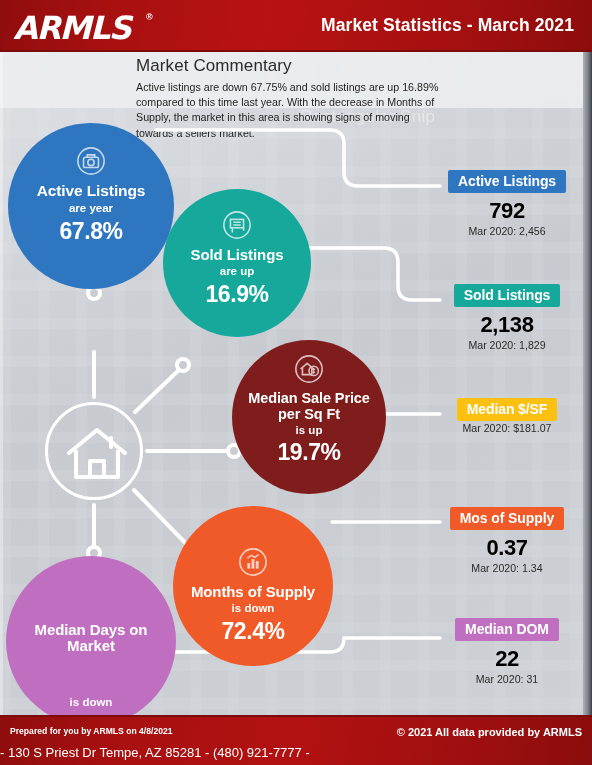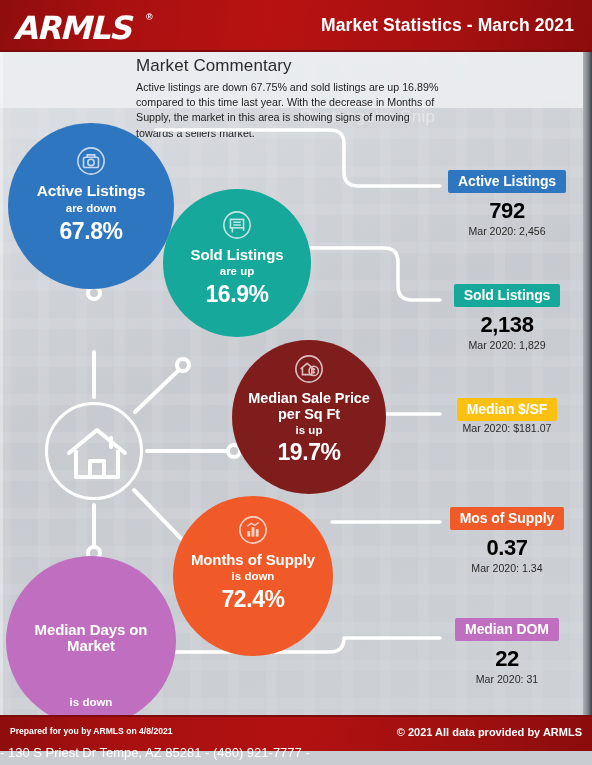--- a/index.html
+++ b/index.html
@@ -106,21 +106,21 @@
   .b-label {
     font-size: 15px; font-weight: 700; line-height: 1.08;
     margin-top: 7px; padding: 0 10px; letter-spacing: -.1px;
   }
   .b-dir { font-size: 11.5px; font-weight: 700; margin-top: 2px; }
   .b-pct { font-size: 23px; font-weight: 700; margin-top: 4px; letter-spacing: -.4px; }
 
   #bub-active { left: 8px;   top: 71px;  width: 166px; height: 166px; background:#2f76c1; }
   #bub-sold   { left: 163px; top: 137px; width: 148px; height: 148px; background:#16a89a; }
   #bub-psf    { left: 232px; top: 288px; width: 154px; height: 154px; background:#7f1d1d; }
-  #bub-mos    { left: 173px; top: 444px; width: 160px; height: 160px; background:#f05a28; }
+  #bub-mos    { left: 173px; top: 454px; width: 160px; height: 160px; background:#f05a28;justify-content:center; }
   #bub-dom    { left: 6px;   top: 504px; width: 170px; height: 170px; background:#c06ec0;gap:40px; }
 
   #bub-active .b-label { font-size: 15.5px; }
   #bub-psf .b-label { font-size: 14.5px; }
   #bub-psf .b-icon { margin-top: 9%; }
   #bub-psf .b-pct { margin-top: 3px; }
   #bub-dom .b-label { font-size: 15px; }
   #bub-dom .b-icon { margin-top: 11%; }
   #bub-mos .b-icon { margin-top: 12%; }
 
@@ -147,21 +147,21 @@
 
   #card-active { left: 443px; top: 118px; }
   #card-sold   { left: 443px; top: 232px; }
   #card-psf    { left: 443px; top: 346px; }
   #card-mos    { left: 443px; top: 455px; }
   #card-dom    { left: 443px; top: 566px; }
 
   
   #footer {
     position: absolute; left: 0; top: 715px;
-    width: 592px; height: 36px;
+    width: 592px; height: 50px;
     background: linear-gradient(100deg,#8f0d0d 0%, #a81010 20%, #b21111 50%, #9c0f0f 82%, #8a0c0c 100%);
     border-top: 2px solid #7d0b0b;
   }
   #foot-left  { position: absolute; left: 10px; top: 9px;  font-size: 8.6px; font-weight: 700; color:#fff; }
   #foot-right { position: absolute; right: 10px; top: 9px; font-size: 11px; font-weight: 700; color:#fff; }
   #foot-addr  { position: absolute; left: 0; top: 28px; width: 592px; text-align: left;
                 font-size: 13px; font-weight: 400; color:#fff; }
 </style>
 </head>
 <body>
@@ -226,21 +226,21 @@
     </div>
 
     <div class="bubble" id="bub-active">
       <svg class="b-icon" viewBox="0 0 32 32">
         <circle cx="16" cy="16" r="14" fill="none" stroke="#fff" stroke-width="1.7"></circle>
         <rect x="8" y="12" width="16" height="11" rx="2" fill="none" stroke="#fff" stroke-width="1.7"></rect>
         <path d="M12,12 L12,9.5 L20,9.5 L20,12" fill="none" stroke="#fff" stroke-width="1.7"></path>
         <circle cx="16" cy="17.5" r="3.4" fill="none" stroke="#fff" stroke-width="1.7"></circle>
       </svg>
       <div class="b-label">Active Listings</div>
-      <div class="b-dir">are down</div>
+      <div class="b-dir">are year</div>
       <div class="b-pct">67.8%</div>
     </div>
 
     <div class="bubble" id="bub-sold">
       <svg class="b-icon" viewBox="0 0 32 32">
         <circle cx="16" cy="16" r="14" fill="none" stroke="#fff" stroke-width="1.7"></circle>
         <rect x="9" y="10" width="14" height="9" fill="none" stroke="#fff" stroke-width="1.7"></rect>
         <path d="M12,13 L20,13 M12,16 L20,16" stroke="#fff" stroke-width="1.5"></path>
         <path d="M11,19 L11,24 M23,19 L23,22" stroke="#fff" stroke-width="1.7"></path>
       </svg>

